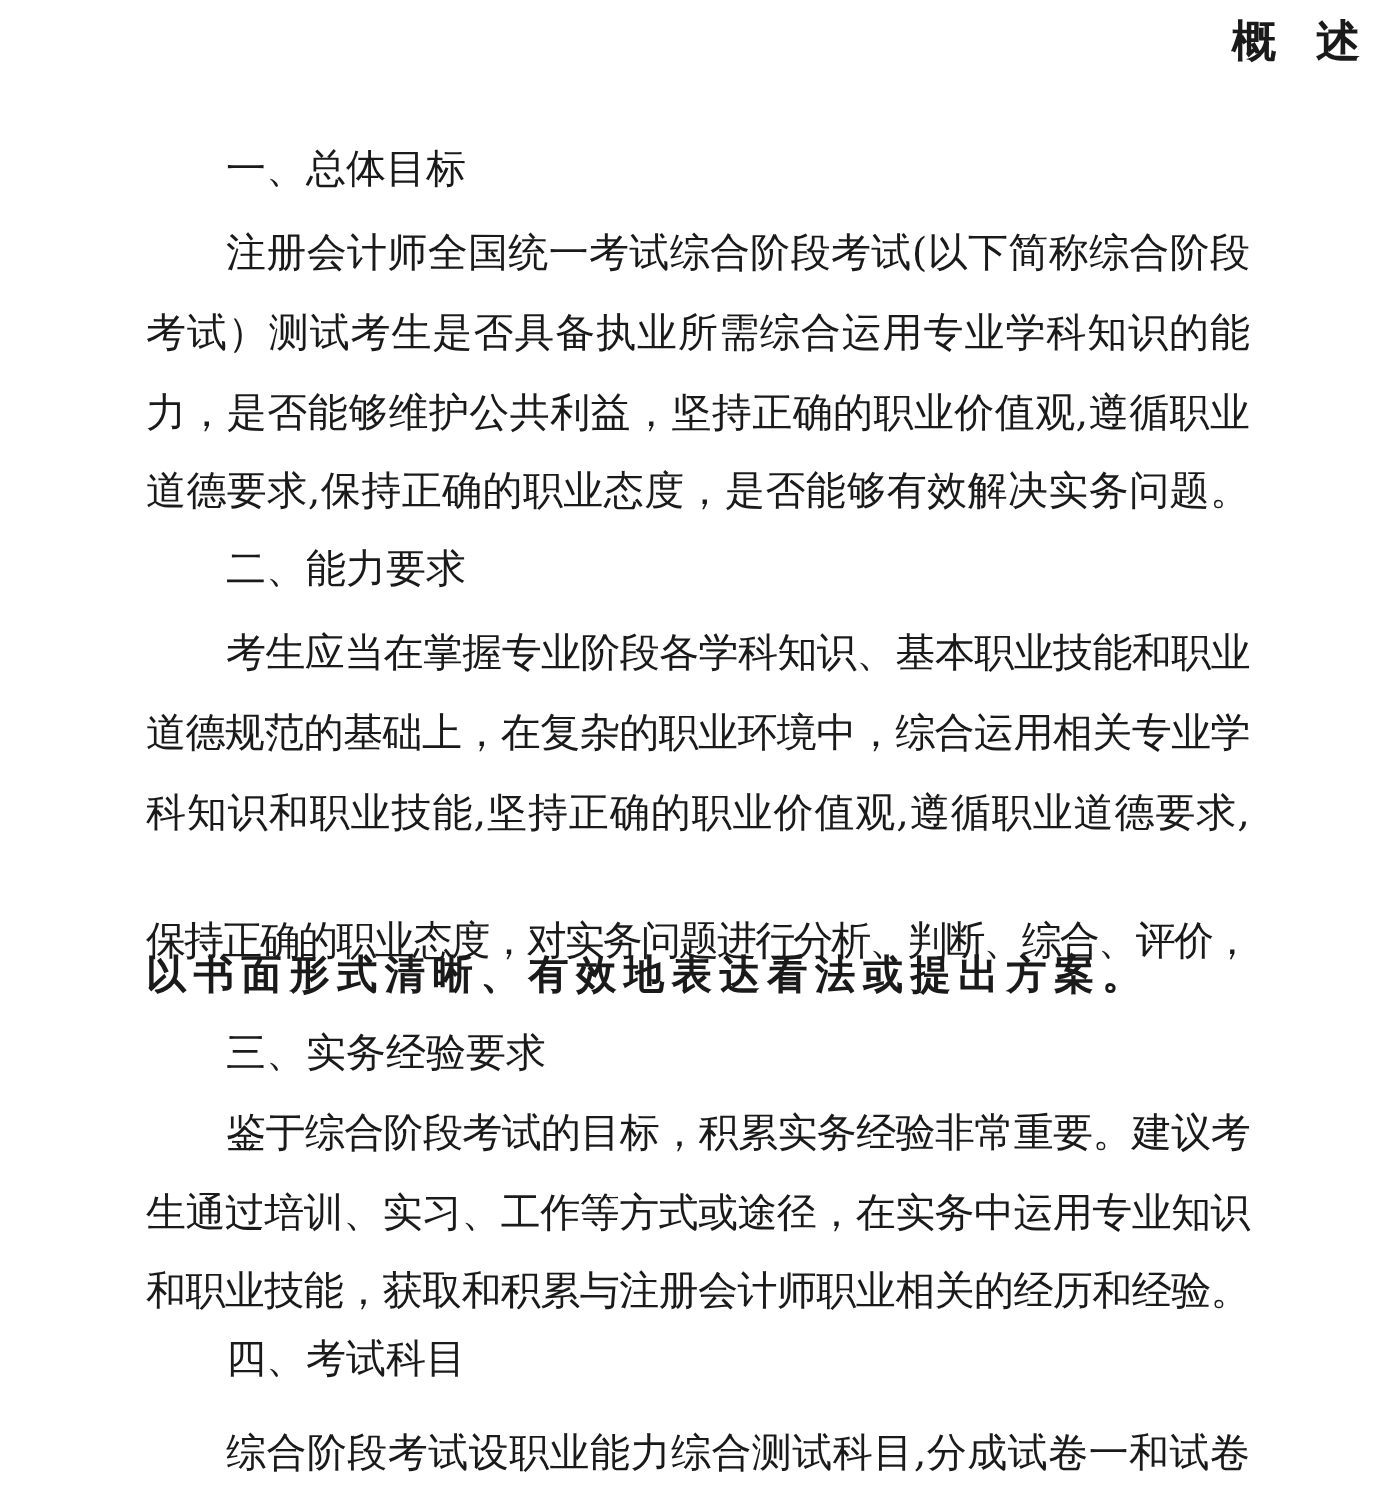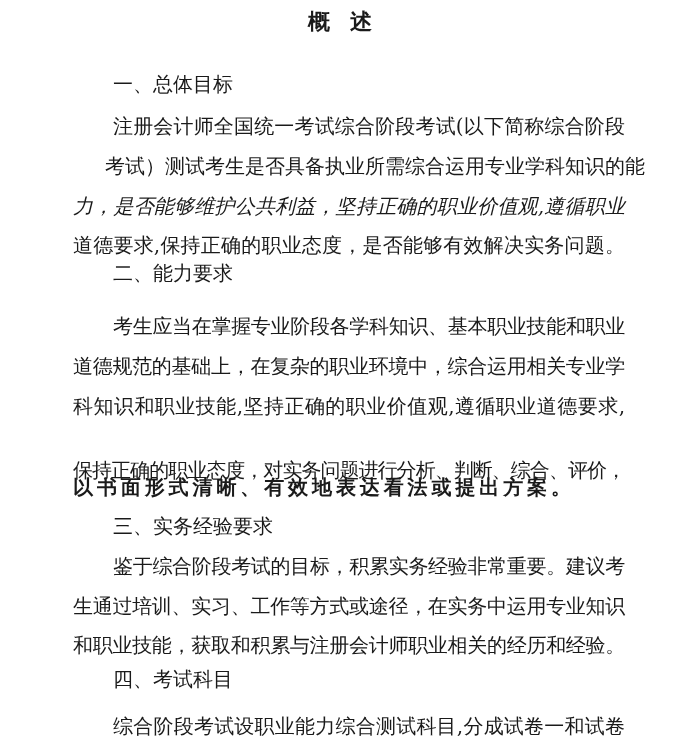--- a/index.html
+++ b/index.html
@@ -1,40 +1,40 @@
 <!DOCTYPE html>
 <html><head>
 <meta charset="utf-8">
 <style>
   html, body { margin: 0; padding: 0; background: #ffffff; }
   body { width: 700px; height: 753px; position: relative; overflow: hidden;
          font-family: "DejaVu Serif", "Liberation Serif", serif; color: #1a1a1a; }
-  .title { position: absolute; top: 8px; left: 0; width: 700px; text-align: center;
+  .title { position: absolute; top: 8px; left: 0; width: 700px; text-align: right;
            font-family: "DejaVu Sans", "Liberation Sans", sans-serif; font-weight: bold;
            font-size: 22px; letter-spacing: 20px; line-height: 28px; }
   .heading { position: absolute; left: 113px; font-family: "DejaVu Sans", "Liberation Sans", sans-serif;
              font-weight: normal; font-size: 20px; line-height: 28px; white-space: nowrap; }
   .line { position: absolute; left: 73px; width: 552px; font-size: 20px; line-height: 28px;
           white-space: nowrap; text-align: justify; text-align-last: justify; }
   .line.indent { left: 113px; width: 512px; }
   .line.last { text-align-last: left; }
 </style>
 </head>
 <body>
 
 <div>
   <div class="title">概述</div>
 
   <div class="heading" style="top:70px">一、总体目标</div>
   <div class="line indent" style="top:112px"><span style="white-space: nowrap; letter-spacing: 0px;">注册会计师全国统一考试综合阶段考试(以下简称综合阶段</span></div>
-  <div class="line" style="top:152px"><span style="white-space: nowrap; letter-spacing: 0px; margin-left: 32px;">考试）测试考生是否具备执业所需综合运用专业学科知识的能</span></div>
-  <div class="line" style="top:192px"><span style="white-space: nowrap; letter-spacing: 0px; font-style: italic;">力，是否能够维护公共利益，坚持正确的职业价值观,遵循职业</span></div>
+  <div class="line" style="top:152px"><span style="white-space: nowrap; letter-spacing: 0px;">考试）测试考生是否具备执业所需综合运用专业学科知识的能</span></div>
+  <div class="line" style="top:192px"><span style="white-space: nowrap; letter-spacing: 0px;">力，是否能够维护公共利益，坚持正确的职业价值观,遵循职业</span></div>
   <div class="line" style="top:231px"><span style="white-space: nowrap; letter-spacing: 0px;">道德要求,保持正确的职业态度，是否能够有效解决实务问题。</span></div>
 
-  <div class="heading" style="top:259px">二、能力要求</div>
+  <div class="heading" style="top:270px">二、能力要求</div>
   <div class="line indent" style="top:312px"><span style="white-space: nowrap; letter-spacing: -0.32px;">考生应当在掌握专业阶段各学科知识、基本职业技能和职业</span></div>
   <div class="line" style="top:352px"><span style="white-space: nowrap; letter-spacing: -0.296296px; margin-top: 28px;">道德规范的基础上，在复杂的职业环境中，综合运用相关专业学</span></div>
   <div class="line" style="top:392px"><span style="white-space: nowrap; letter-spacing: 0px;">科知识和职业技能,坚持正确的职业价值观,遵循职业道德要求,</span></div>
   <div class="line" style="top:456px"><span style="white-space: nowrap; letter-spacing: -1px;">保持正确的职业态度，对实务问题进行分析、判断、综合、评价，</span></div>
   <div class="line last" style="top: 473px; letter-spacing: 3.9px; font-weight: bold;">以书面形式清晰、有效地表达看法或提出方案。</div>
 
   <div class="heading" style="top:512px">三、实务经验要求</div>
   <div class="line indent" style="top:552px"><span style="white-space: nowrap; letter-spacing: -0.32px;">鉴于综合阶段考试的目标，积累实务经验非常重要。建议考</span></div>
   <div class="line" style="top:592px"><span style="white-space: nowrap; letter-spacing: -0.296296px;">生通过培训、实习、工作等方式或途径，在实务中运用专业知识</span></div>
   <div class="line" style="top:631px"><span style="white-space: nowrap; letter-spacing: -0.296296px;">和职业技能，获取和积累与注册会计师职业相关的经历和经验。</span></div>

